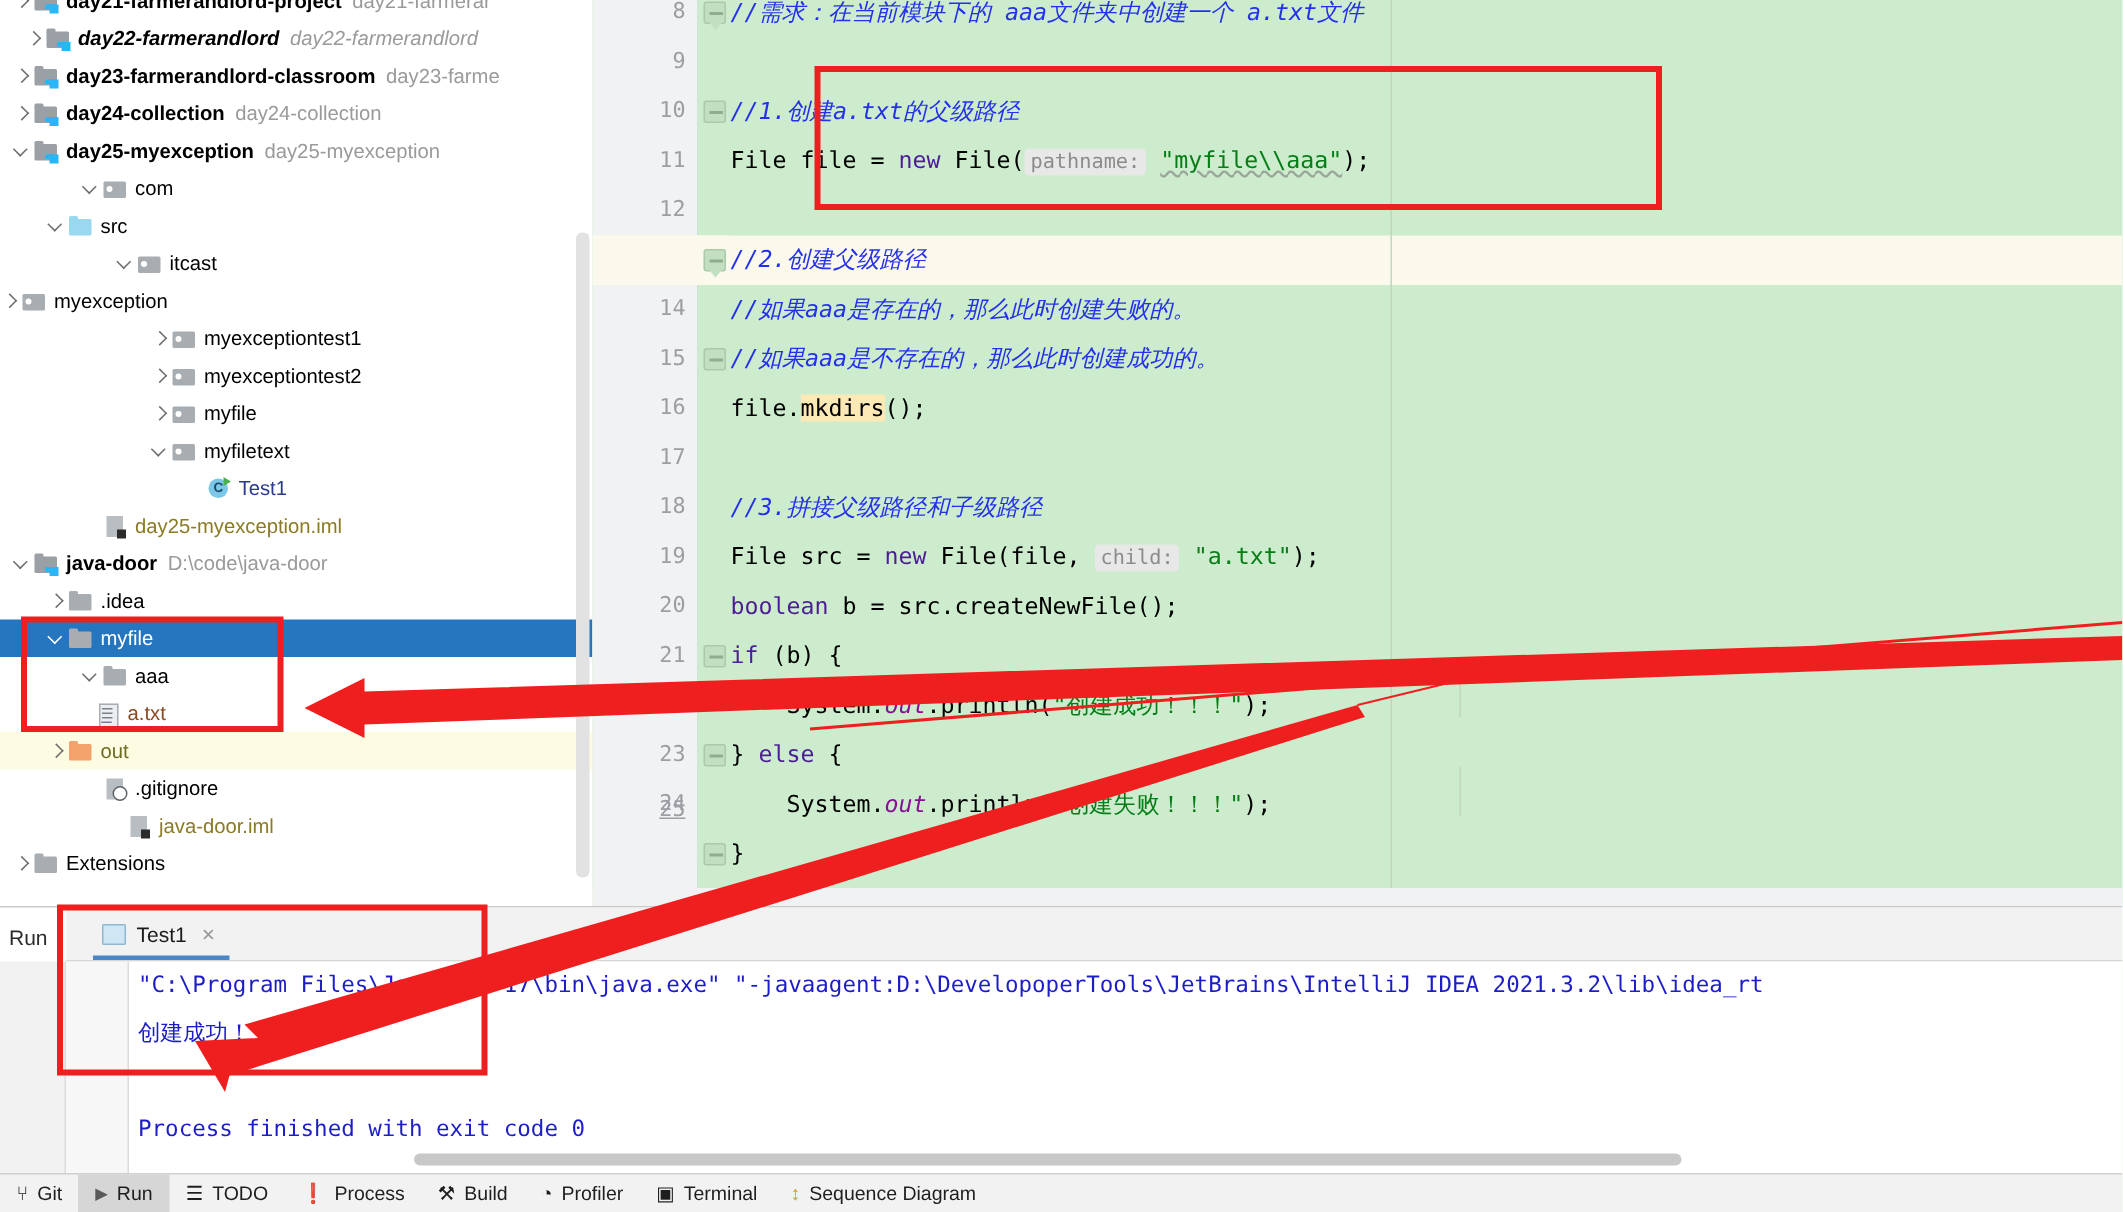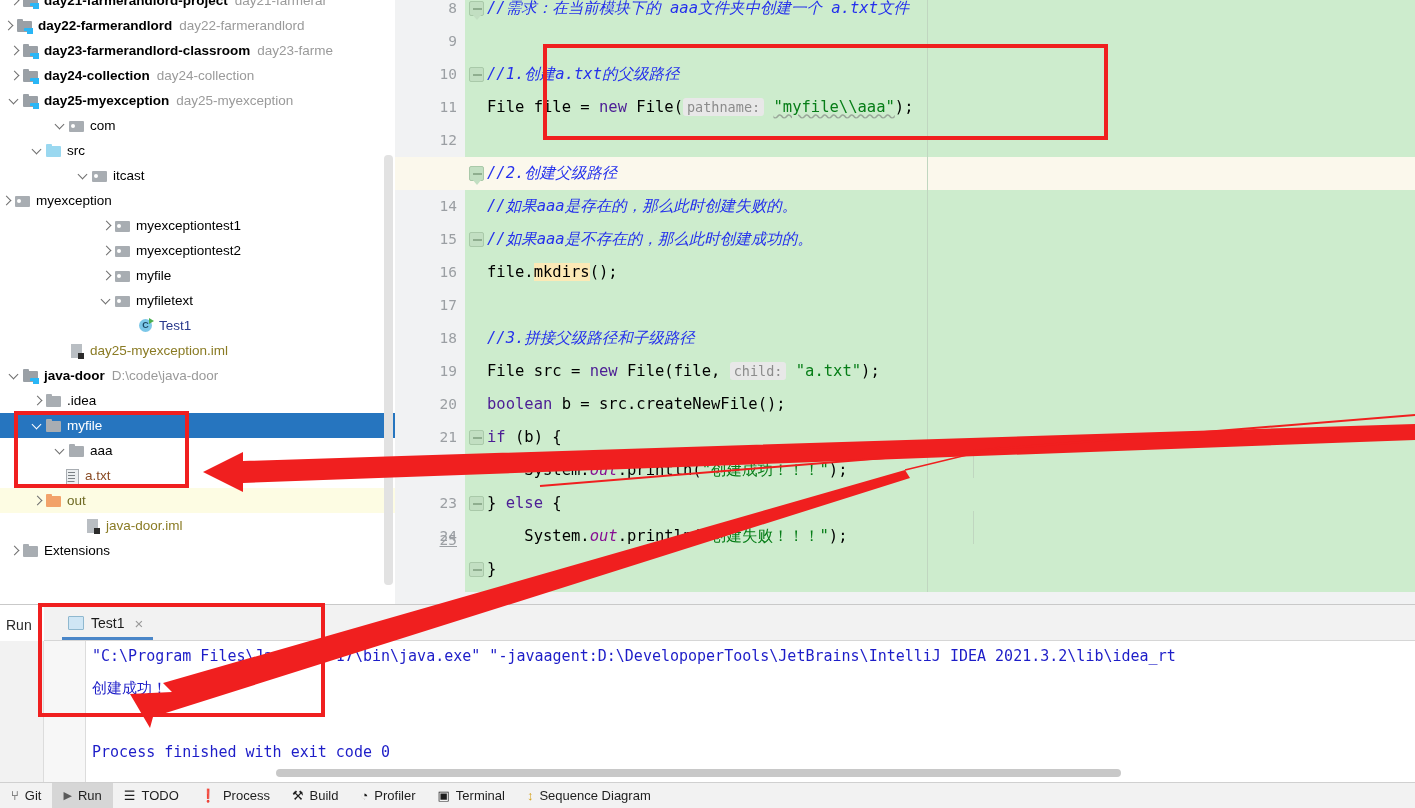--- a/index.html
+++ b/index.html
@@ -235,21 +235,21 @@
   <div id="project-panel">
     <div id="tree-list" style="margin-top: -12px;">
         <div class="tree-row" style="padding-left: 8px;">
           <span class="tw has collapsed"></span>
           <span class="ico ico-module">
             <i class="ico-mbadge"></i>
           </span>
           <span class="lbl">day21-farmerandlord-project</span>
           <span class="sub">day21-farmerar</span>
         </div>
-        <div class="tree-row" style="padding-left: 2px;">
+        <div class="tree-row" style="padding-left: 16px; font-style: italic;">
           <span class="tw has collapsed"></span>
           <span class="ico ico-module">
             <i class="ico-mbadge"></i>
           </span>
           <span class="lbl">day22-farmerandlord</span>
           <span class="sub">day22-farmerandlord</span>
         </div>
         <div class="tree-row" style="padding-left: 8px;">
           <span class="tw has collapsed"></span>
           <span class="ico ico-module">
@@ -349,20 +349,25 @@
         </div>
         <div class="tree-row" style="padding-left: 49px;">
           <span class="tw"></span>
           <span class="ico ico-txt"></span>
           <span class="lbl norm txtfile">a.txt</span>
         </div>
         <div class="tree-row excluded" style="padding-left: 31px;">
           <span class="tw has collapsed"></span>
           <span class="ico ico-out"></span>
           <span class="lbl norm outfolder">out</span>
+        </div>
+        <div class="tree-row" style="padding-left: 54px;">
+          <span class="tw"></span>
+          <span class="ico ico-git"></span>
+          <span class="lbl norm">.gitignore</span>
         </div>
         <div class="tree-row" style="padding-left: 70px;">
           <span class="tw"></span>
           <span class="ico ico-iml"></span>
           <span class="lbl norm imlfile">java-door.iml</span>
         </div>
         <div class="tree-row" style="padding-left: 8px;">
           <span class="tw has collapsed"></span>
           <span class="ico ico-folder"></span>
           <span class="lbl norm">Extensions</span>

